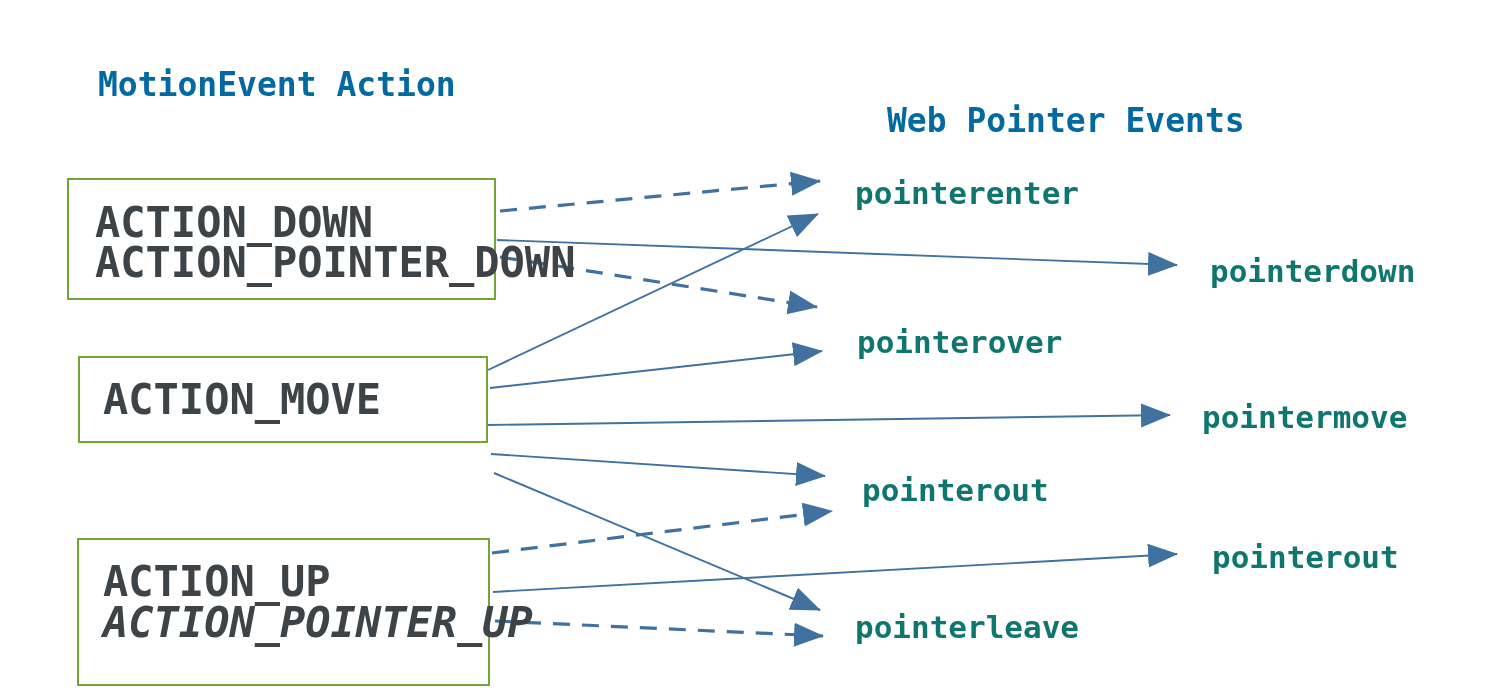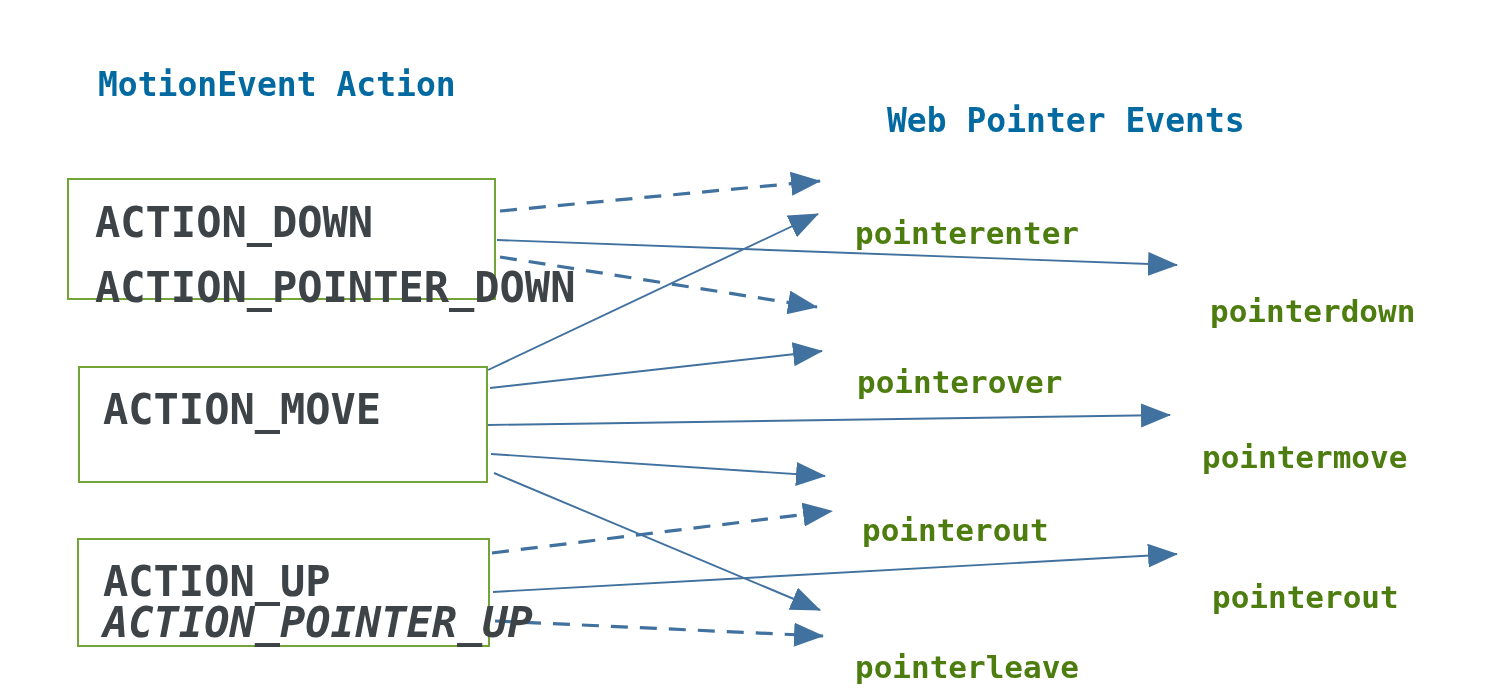--- a/index.html
+++ b/index.html
@@ -13,35 +13,35 @@
     font-size:33px;font-weight:bold;letter-spacing:0px;
     color:#0369a1;white-space:nowrap;line-height:40px;
   }
   .hdr-left{left:98px;top:65px;}
   .hdr-right{left:887px;top:65px;margin-top:36px;}
   .action-box{
     position:absolute;background:#ffffff;
     border:2px solid #72a437;box-sizing:border-box;
   }
   .box-down{left:67px;top:178px;width:429px;height:122px;}
-  .box-move{left:78px;top:366px;width:410px;height:117px;}
-  .box-up{left:77px;top:538px;width:413px;height:109px;}
+  .box-move{left:78px;top:356px;width:410px;height:87px;}
+  .box-up{left:77px;top:538px;width:413px;height:148px;}
   .box-line{
     position:absolute;white-space:nowrap;
     font-size:42px;font-weight:bold;color:#3d4347;line-height:40px;
   }
   .box-down .l1{left:26px;top:23px;}
-  .box-down .l2{left:26px;top:63px;margin-top:25px;}
+  .box-down .l2{left:26px;top:63px;}
   .box-move .l1{left:23px;top:22px;}
   .box-move .l2{left:23px;top:62px;}
   .box-up   .l1{left:24px;top:22px;}
   .box-up   .l2{left:24px;top:63px;font-style:italic;}
   .evt{
     position:absolute;white-space:nowrap;
-    font-size:31px;font-weight:bold;color:#4d7c0f;line-height:40px;margin-top:40px;
+    font-size:31px;font-weight:bold;color:#0f766e;line-height:40px;
   }
   .evt-pointerenter{left:855px;top:173px;}
   .evt-pointerdown{left:1210px;top:251px;}
   .evt-pointerover{left:857px;top:322px;text-align:right;}
   .evt-pointermove{left:1202px;top:397px;}
   .evt-pointerout{left:862px;top:470px;}
   .evt-pointerup{left:1212px;top:537px;}
   .evt-pointerleave{left:855px;top:607px;}
   svg.edges{position:absolute;left:0;top:0;pointer-events:none;}
 </style>

